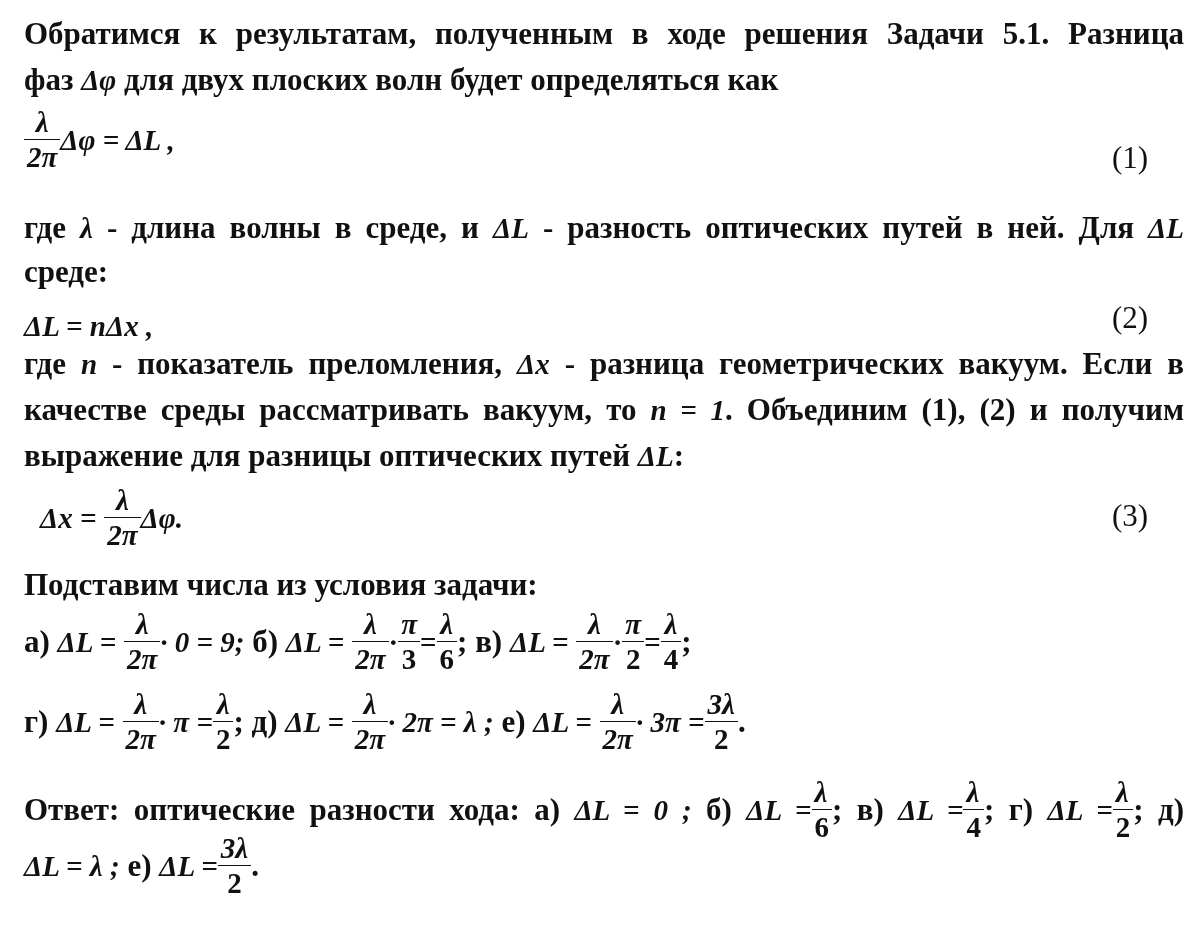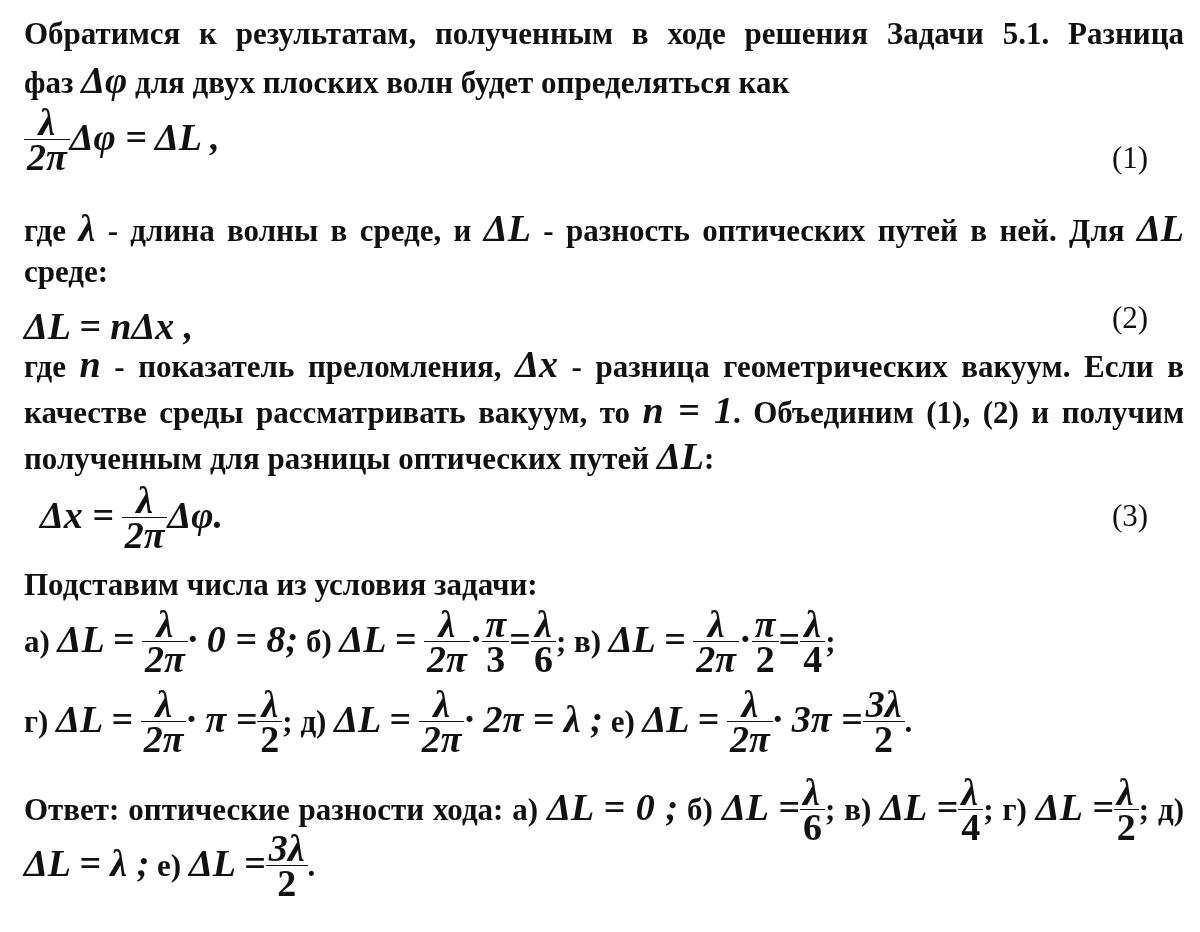--- a/index.html
+++ b/index.html
@@ -6,21 +6,21 @@
   body { width:1200px; height:932px; position:relative; overflow:hidden;
          font-family:"Liberation Serif", "DejaVu Serif", serif; color:#111; }
   .line { position:absolute; left:24px; white-space:nowrap; font-size:31px; line-height:36px;font-weight:bold; }
   .just { width:1160px; text-align:justify; text-align-last:justify; }
   .eqnum { position:absolute; left:1112px; font-size:31px; line-height:36px; }
   .m { font-style:italic; }
   .up { font-style:normal; }
   .frac { display:inline-block; vertical-align:middle; text-align:center; position:relative; top:-3px; }
   .frac .num, .frac .den { display:block; padding:0 3px; line-height:34px; }
   .frac .num { border-bottom:1.6px solid #111; }
-  .mt { font-size:38px; }
+  .mt { font-size:29px; }
 </style>
 </head>
 <body>
 
 <div class="line just" style="top:16px;">Обратимся к результатам, полученным в ходе решения Задачи 5.1. Разница</div>
 <div class="line" style="top:62px;">
   <span>фаз</span>
   <span class="m mt">Δφ</span>
   <span>для двух плоских волн будет определяться как</span>
 </div>
@@ -51,39 +51,39 @@
   <span class="m mt">n</span>
   <span>- показатель преломления,</span>
   <span class="m mt">Δx</span>
   <span>- разница геометрических вакуум. Если в</span>
 </div>
 <div class="line just" style="top:392px;">
   <span>качестве среды рассматривать вакуум, то</span>
   <span class="m mt">n = 1</span><span>. Объединим (1), (2) и получим</span>
 </div>
 <div class="line" style="top:438px;">
-  <span>полученным для разницы оптических путей</span>
+  <span>выражение для разницы оптических путей</span>
   <span class="m mt">ΔL</span><span>:</span>
 </div>
 
 <div class="line" style="top:486px;margin-left:16px;">
   <span class="m mt">Δx =</span>
   <span class="frac m mt">
     <span class="num">λ</span>
     <span class="den">2π</span>
   </span><span class="m mt">Δφ.</span>
 </div>
 <div class="eqnum" style="top:498px;">(3)</div>
 
 <div class="line" style="top:537px;margin-top:30px;">Подставим числа из условия задачи:</div>
 
 <div class="line" style="top:610px;">
   <span>а)</span>
   <span class="m mt">ΔL =</span>
-  <span class="frac m mt"><span class="num">λ</span><span class="den">2π</span></span><span class="m mt">· 0 = 8;</span>
+  <span class="frac m mt"><span class="num">λ</span><span class="den">2π</span></span><span class="m mt">· 0 = 9;</span>
   <span>б)</span>
   <span class="m mt">ΔL =</span>
   <span class="frac m mt"><span class="num">λ</span><span class="den">2π</span></span><span class="mt">·</span><span class="frac m mt"><span class="num">π</span><span class="den up">3</span></span><span class="mt">=</span><span class="frac m mt"><span class="num">λ</span><span class="den up">6</span></span><span>;</span>
   <span>в)</span>
   <span class="m mt">ΔL =</span>
   <span class="frac m mt"><span class="num">λ</span><span class="den">2π</span></span><span class="mt">·</span><span class="frac m mt"><span class="num">π</span><span class="den up">2</span></span><span class="mt">=</span><span class="frac m mt"><span class="num">λ</span><span class="den up">4</span></span><span>;</span>
 </div>
 
 <div class="line" style="top:690px;">
   <span>г)</span>

